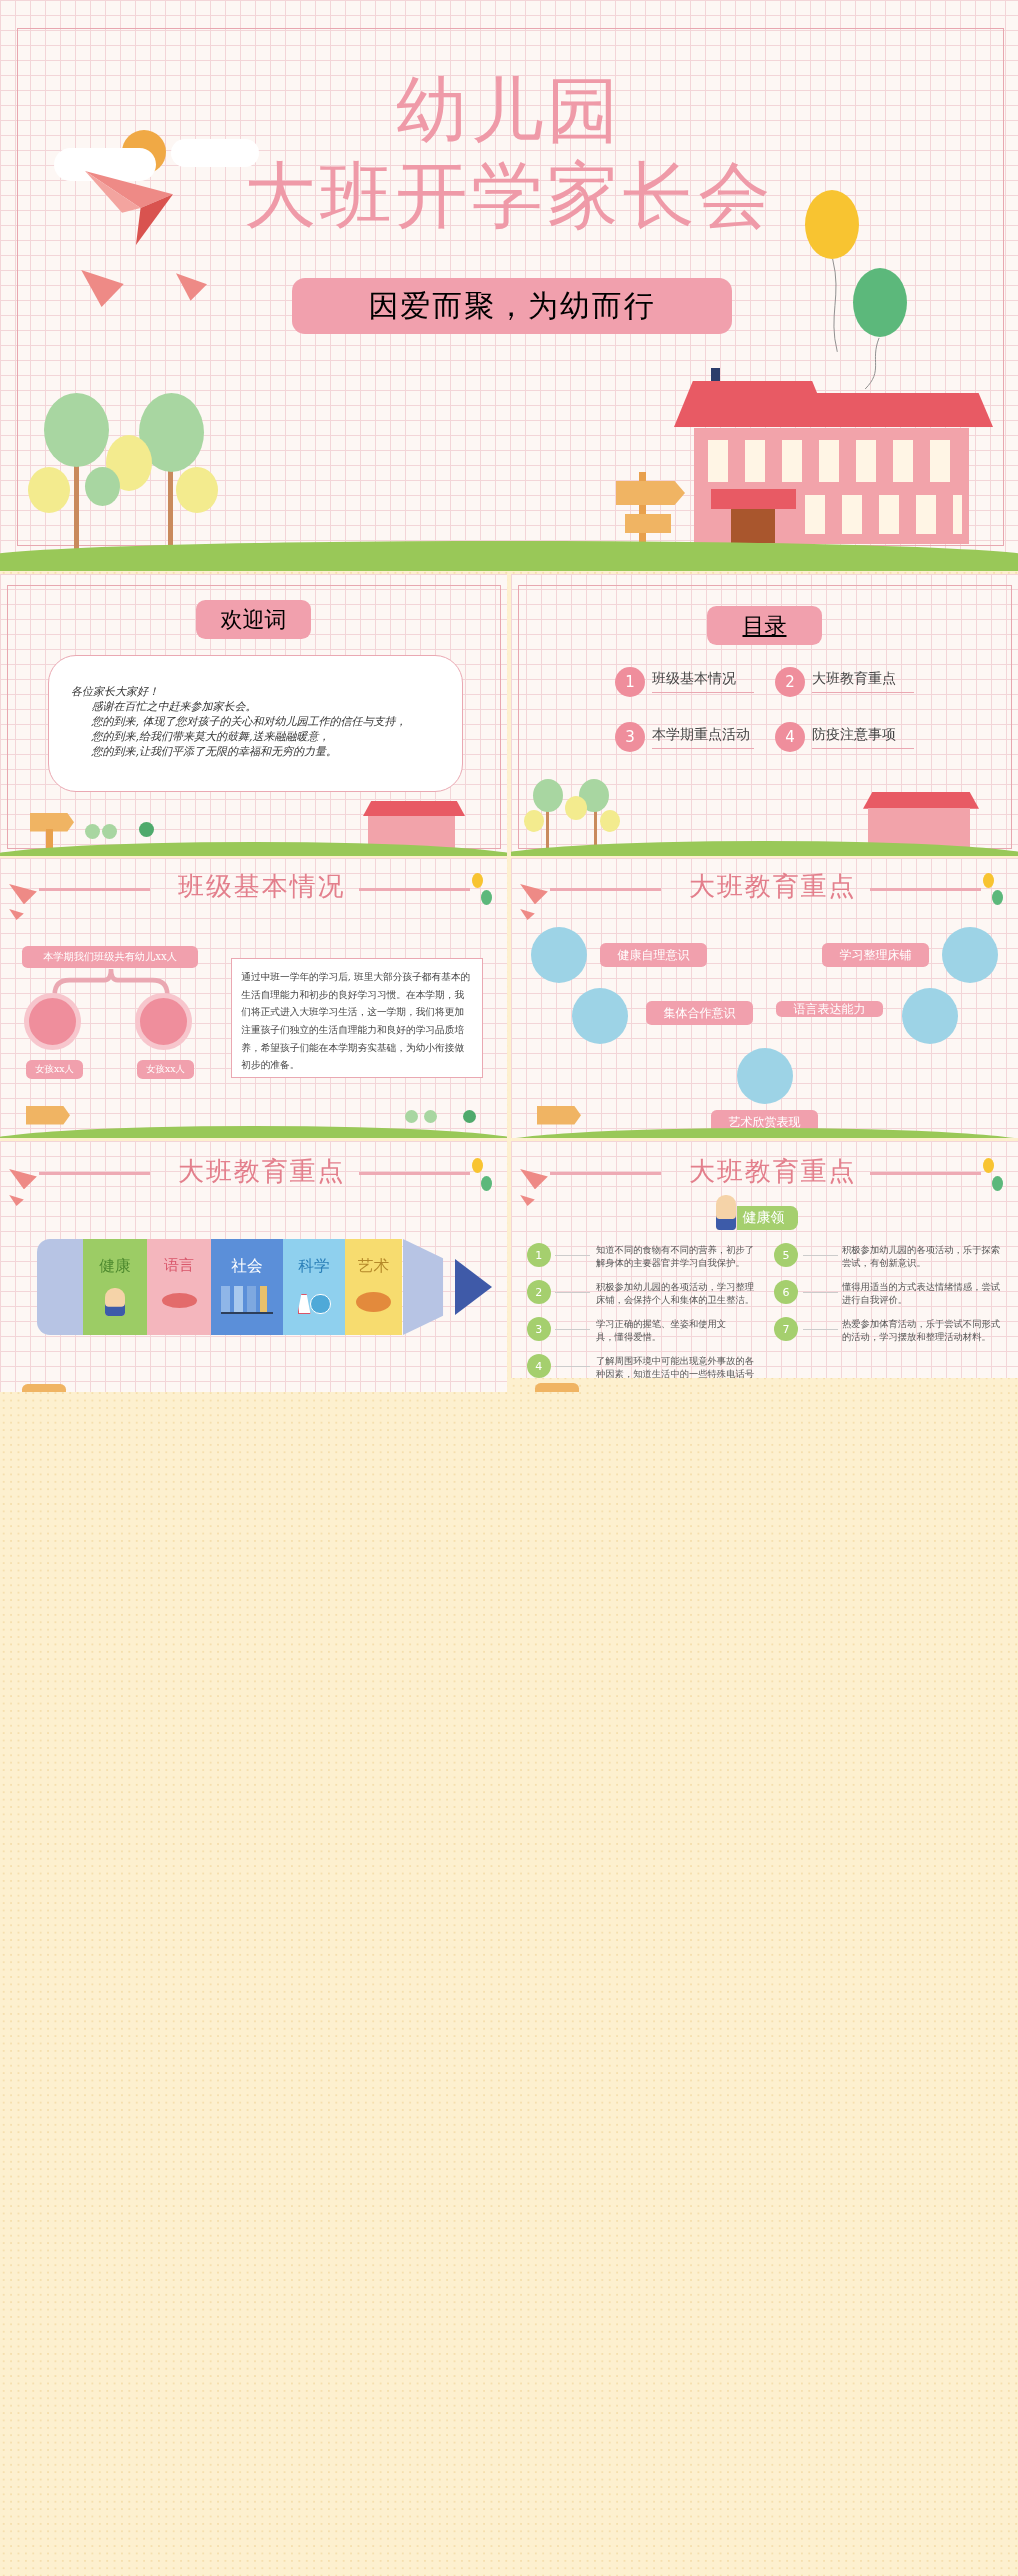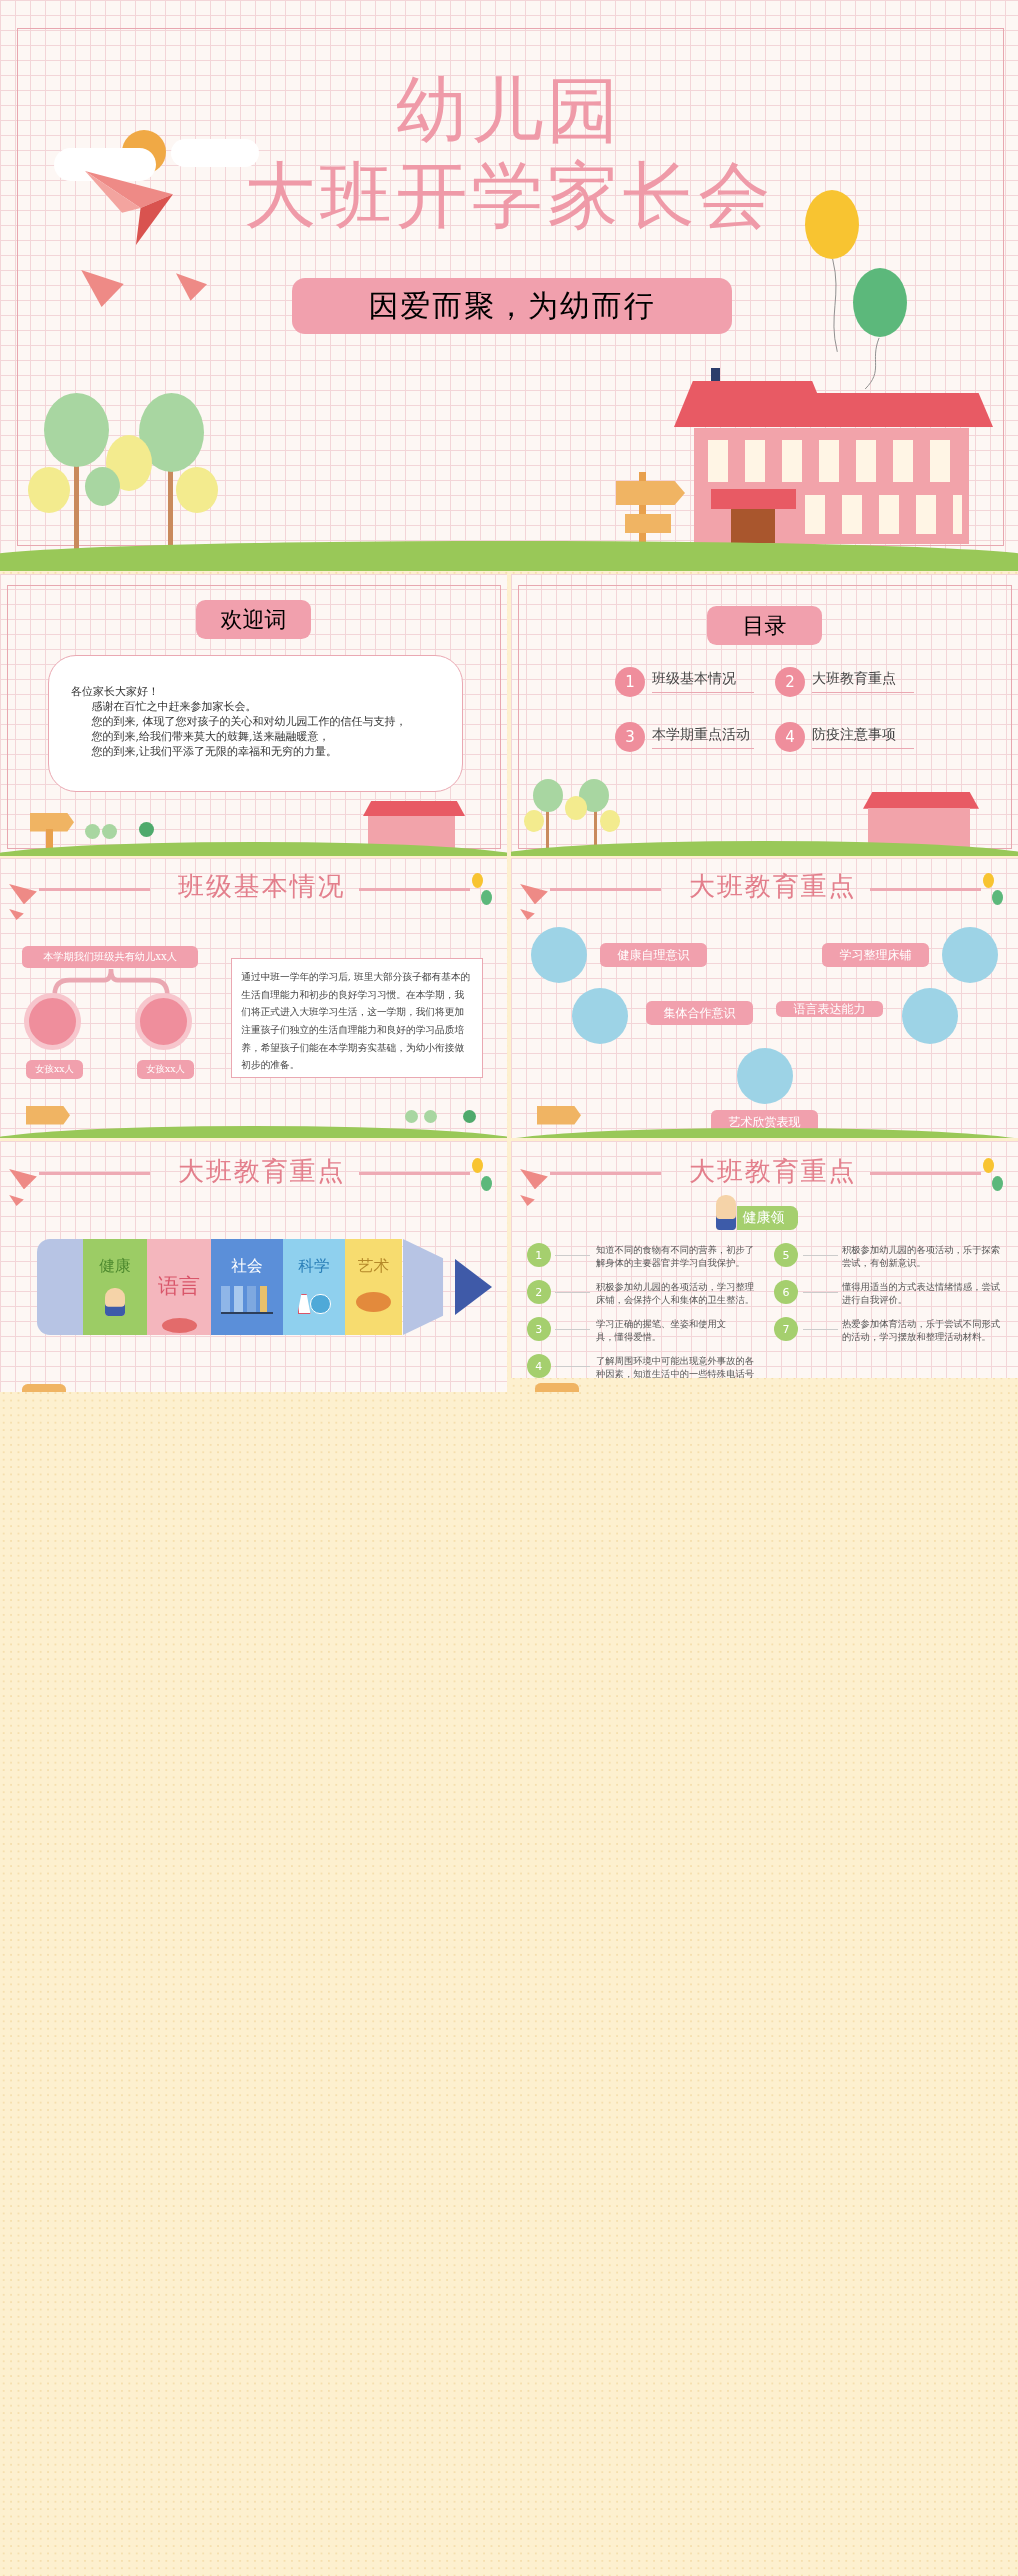--- a/index.html
+++ b/index.html
@@ -94,41 +94,41 @@
   <div class="abs" style="left:805px;top:495px;width:157px;height:39px;background:repeating-linear-gradient(90deg,#fff5e5 0 20.4px,transparent 20.4px 37px);"></div>
 
   <div class="ground" style="top:541px;height:37px;"></div>
 </div>
 
 <div class="slide grid" style="left:0;top:574px;width:507px;height:282px;">
   <div class="frame" style="left:7.4px;top:11px;width:494px;height:264px;"></div>
   <div class="pill" style="left:196px;top:26px;width:115px;height:39px;border-radius:9.3px;">
     <span style="font-size:22px;">欢迎词</span>
   </div>
-  <div class="abs" style="left:48px;top:81px;width:415px;height:137px;background:#fff;border:1.9px solid #eaa8b2;border-radius:28px;padding:28px 0 0 22px;font-size:11px;line-height:15px;color:#333;">
+  <div class="abs" style="left:48px;top:81px;width:415px;height:137px;background:#fff;border:1.9px solid #eaa8b2;border-radius:28px;padding:28px 0 0 22px;font-size:11px;line-height:15px;color:#333;font-style:italic;">
     <div>各位家长大家好！</div>
     <div style="padding-left:20.4px;">感谢在百忙之中赶来参加家长会。</div>
     <div style="padding-left:20.4px;">您的到来, 体现了您对孩子的关心和对幼儿园工作的信任与支持，</div>
     <div style="padding-left:20.4px;">您的到来,给我们带来莫大的鼓舞,送来融融暖意，</div>
     <div style="padding-left:20.4px;">您的到来,让我们平添了无限的幸福和无穷的力量。</div>
   </div>
 
   <div class="abs" style="left:30px;top:239px;width:44px;height:18.5px;background:#f0b463;clip-path:polygon(0 0,85% 0,100% 50%,85% 100%,0 100%);"></div>
   <div class="abs" style="left:46px;top:255px;width:6.5px;height:28px;background:#e8a04c;"></div>
   <div class="tree-top" style="left:85px;top:250px;width:15px;height:15px;background:#a8d6a1;"></div>
   <div class="tree-top" style="left:102px;top:250px;width:15px;height:15px;background:#a8d6a1;"></div>
   <div class="tree-top" style="left:139px;top:248px;width:15px;height:15px;background:#4faa6c;"></div>
   <div class="abs" style="left:363px;top:227px;width:102px;height:15px;background:#e85a64;clip-path:polygon(8% 0,92% 0,100% 100%,0 100%);"></div>
   <div class="abs" style="left:368px;top:242px;width:87px;height:37px;background:#f2a3aa;"></div>
   <div class="ground" style="top:268px;height:18.5px;"></div>
 </div>
 
 <div class="slide grid" style="left:511px;top:574px;width:507px;height:282px;">
   <div class="frame" style="left:7.4px;top:11px;width:494px;height:264px;"></div>
-  <div class="pill" style="left:196px;top:32px;width:115px;height:39px;border-radius:9.3px;">
+  <div class="pill" style="left:196px;top:32px;width:115px;height:39px;border-radius:9.3px;text-decoration:underline;">
     <span style="font-size:22px;">目录</span>
   </div>
 
   <div class="circle-num" style="left:104px;top:93px;">1</div>
   <div class="abs" style="left:141px;top:96px;width:102px;font-size:14px;color:#444;border-bottom:1.9px solid #eaa8b2;padding-bottom:3.7px;">班级基本情况</div>
 
   <div class="circle-num" style="left:264px;top:93px;">2</div>
   <div class="abs" style="left:301px;top:96px;width:102px;font-size:14px;color:#444;border-bottom:1.9px solid #eaa8b2;padding-bottom:3.7px;">大班教育重点</div>
 
   <div class="circle-num" style="left:104px;top:148px;">3</div>
@@ -224,21 +224,21 @@
   <div class="abs" style="left:472px;top:16.7px;width:11px;height:15px;border-radius:50%;background:#f8c431;"></div>
   <div class="abs" style="left:481px;top:35px;width:11px;height:15px;border-radius:50%;background:#5cb87b;"></div>
 
   <div class="abs" style="left:37px;top:98px;width:46px;height:96px;background:#b7c4e4;border-radius:13px 0 0 13px;"></div>
   <div id="pencil-segments" class="abs" style="left:83px;top:98px;width:319px;height:96px;display:flex;">
     <div class="seg" style="flex:0 0 64px;background:#9ccc65;position:relative;">
       <div style="text-align:center;padding-top:16.7px;font-size:15.7px;color:#4e8a2f;">健康</div>
       <div style="width:20.4px;height:28px;margin:11px auto 0;border-radius:9.3px 9.3px 3.7px 3.7px;background:#f5d3a8;box-shadow:inset 0 -9.3px 0 #3d5ba9;"></div>
     </div>
     <div class="seg" style="flex:0 0 64px;background:#f4b6bd;">
-      <div style="text-align:center;padding-top:16.7px;font-size:21px;color:#d9566a;margin-top:16px;">语言</div>
+      <div style="text-align:center;padding-top:16.7px;font-size:15px;color:#d9566a;">语言</div>
       <div style="width:35px;height:15px;margin:18.5px auto 0;border-radius:50%;background:#e36b6b;"></div>
     </div>
     <div class="seg" style="flex:0 0 72px;background:#5b8fd9;">
       <div style="text-align:center;padding-top:16.7px;font-size:15.7px;color:#fff;">社会</div>
       <div style="width:52px;height:28px;margin:9.3px auto 0;background:linear-gradient(90deg,#8fb6e8 0 9.3px,transparent 9.3px 13px,#a9c9ee 13px 22px,transparent 22px 26px,#7ea8e0 26px 35px,transparent 35px 39px,#e8c06a 39px 46px,transparent 46px);border-bottom:2.8px solid #2d3e5a;"></div>
     </div>
     <div class="seg" style="flex:0 0 62px;background:#8fd0ee;">
       <div style="text-align:center;padding-top:16.7px;font-size:15.7px;color:#2a7fb8;">科学</div>
       <div style="width:33px;height:28px;margin:9.3px auto 0;position:relative;">
         <div style="position:absolute;left:0;bottom:0;width:13px;height:20.4px;background:#fff;border:1.9px solid #d9566a;clip-path:polygon(30% 0,70% 0,100% 100%,0 100%);"></div>

